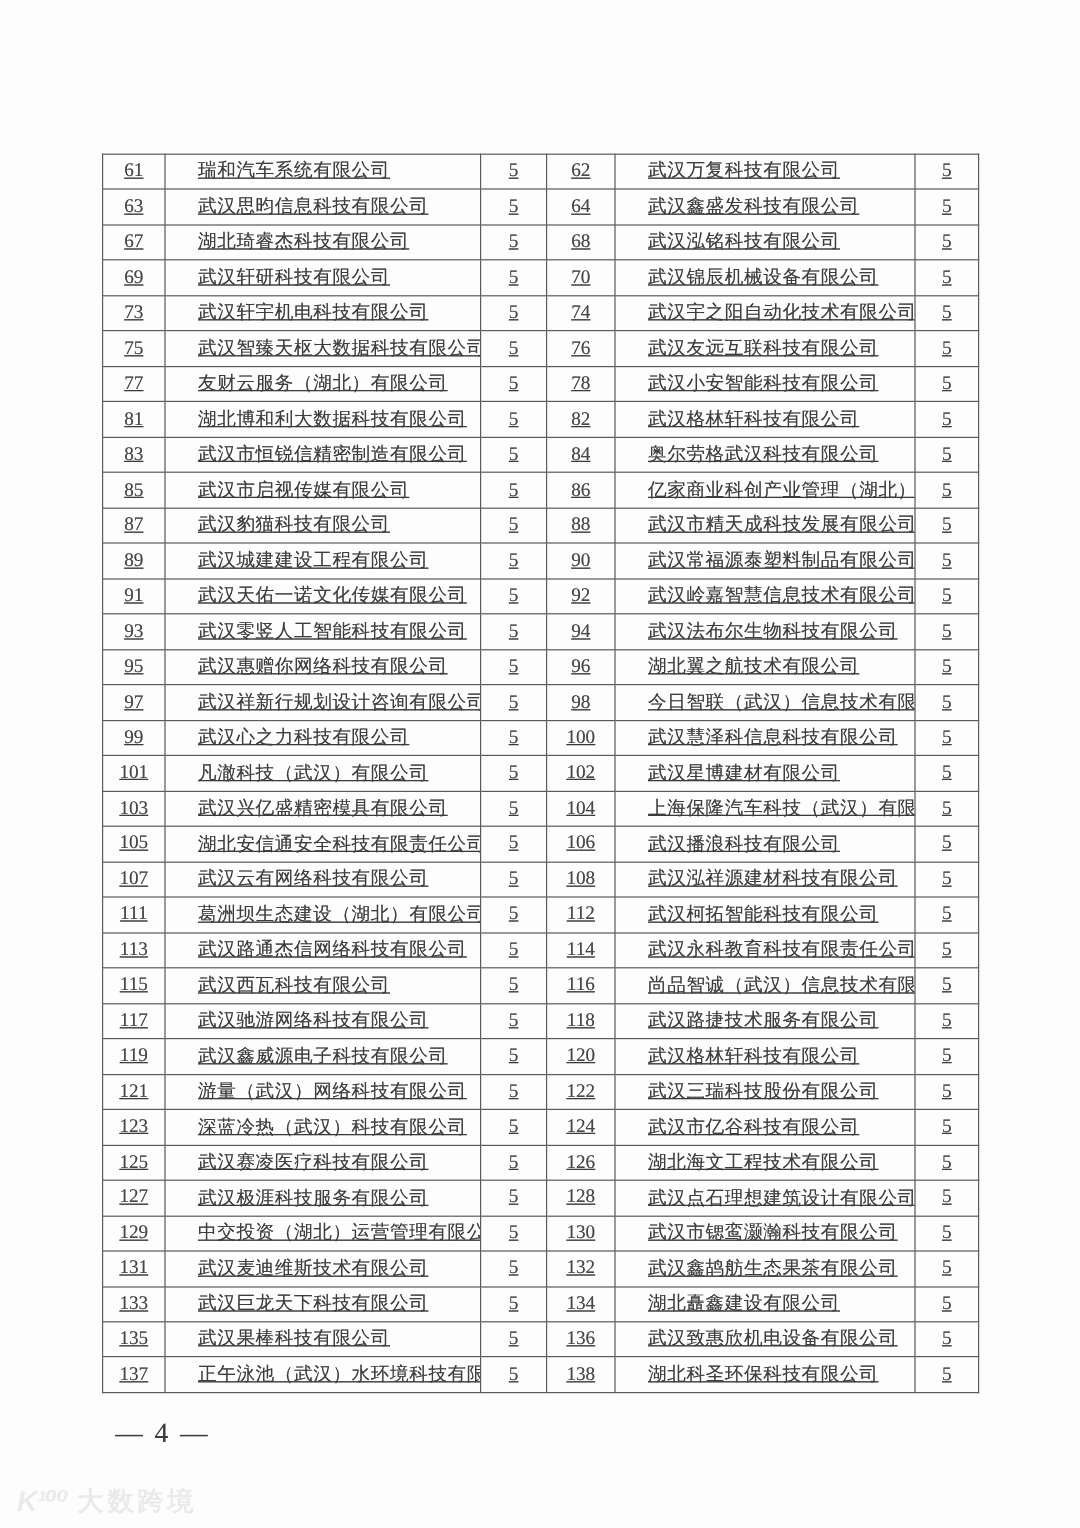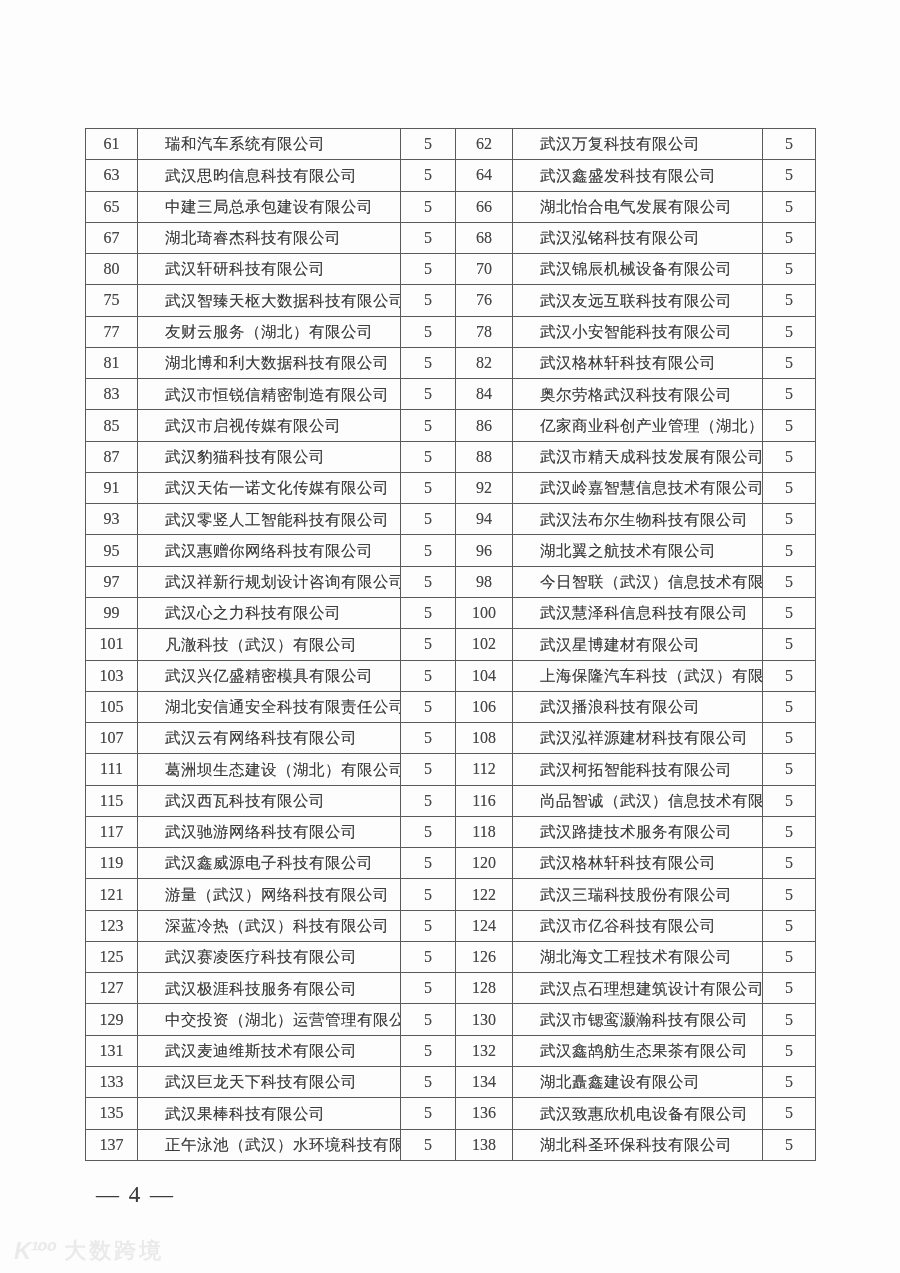--- a/index.html
+++ b/index.html
@@ -7,21 +7,21 @@
     width:900px;height:1273px;position:relative;
     background:#fdfdfd;
     font-family:"Liberation Serif","DejaVu Serif",serif;
     color:#3b3b3b;
     overflow:hidden;
   }
   .sheet{position:absolute;inset:0;background:#fdfdfd;}
   table.company-table{
     position:absolute;left:85px;top:128px;
     width:730px;height:1033px;
-    border-collapse:collapse;table-layout:fixed;
+    border-collapse:collapse;table-layout:fixed;text-decoration:underline;
   }
   col.c-num1{width:52px;}
   col.c-name1{width:263px;}
   col.c-val1{width:55px;}
   col.c-num2{width:57px;}
   col.c-name2{width:250px;}
   col.c-val2{width:53px;}
   td{
     border:1px solid #5a5a5a;
     font-size:15.5px;
@@ -78,44 +78,44 @@
         </tr>
         <tr>
           <td class="num">63</td>
           <td class="name">武汉思昀信息科技有限公司</td>
           <td class="val">5</td>
           <td class="num">64</td>
           <td class="name">武汉鑫盛发科技有限公司</td>
           <td class="val">5</td>
         </tr>
         <tr>
-          <td class="num">65</td>
-          <td class="name">中建三局总承包建设有限公司</td>
-          <td class="val">5</td>
-          <td class="num">66</td>
-          <td class="name">湖北怡合电气发展有限公司</td>
-          <td class="val">5</td>
-        </tr>
-        <tr>
           <td class="num">67</td>
           <td class="name">湖北琦睿杰科技有限公司</td>
           <td class="val">5</td>
           <td class="num">68</td>
           <td class="name">武汉泓铭科技有限公司</td>
           <td class="val">5</td>
         </tr>
         <tr>
-          <td class="num">80</td>
+          <td class="num">69</td>
           <td class="name">武汉轩研科技有限公司</td>
           <td class="val">5</td>
           <td class="num">70</td>
           <td class="name">武汉锦辰机械设备有限公司</td>
           <td class="val">5</td>
         </tr>
         <tr>
+          <td class="num">73</td>
+          <td class="name">武汉轩宇机电科技有限公司</td>
+          <td class="val">5</td>
+          <td class="num">74</td>
+          <td class="name">武汉宇之阳自动化技术有限公司</td>
+          <td class="val">5</td>
+        </tr>
+        <tr>
           <td class="num">75</td>
           <td class="name">武汉智臻天枢大数据科技有限公司</td>
           <td class="val">5</td>
           <td class="num">76</td>
           <td class="name">武汉友远互联科技有限公司</td>
           <td class="val">5</td>
         </tr>
         <tr>
           <td class="num">77</td>
           <td class="name">友财云服务（湖北）有限公司</td>
@@ -150,20 +150,28 @@
         </tr>
         <tr>
           <td class="num">87</td>
           <td class="name">武汉豹猫科技有限公司</td>
           <td class="val">5</td>
           <td class="num">88</td>
           <td class="name">武汉市精天成科技发展有限公司</td>
           <td class="val">5</td>
         </tr>
         <tr>
+          <td class="num">89</td>
+          <td class="name">武汉城建建设工程有限公司</td>
+          <td class="val">5</td>
+          <td class="num">90</td>
+          <td class="name">武汉常福源泰塑料制品有限公司</td>
+          <td class="val">5</td>
+        </tr>
+        <tr>
           <td class="num">91</td>
           <td class="name">武汉天佑一诺文化传媒有限公司</td>
           <td class="val">5</td>
           <td class="num">92</td>
           <td class="name">武汉岭嘉智慧信息技术有限公司</td>
           <td class="val">5</td>
         </tr>
         <tr>
           <td class="num">93</td>
           <td class="name">武汉零竖人工智能科技有限公司</td>
@@ -227,20 +235,28 @@
           <td class="num">108</td>
           <td class="name">武汉泓祥源建材科技有限公司</td>
           <td class="val">5</td>
         </tr>
         <tr>
           <td class="num">111</td>
           <td class="name">葛洲坝生态建设（湖北）有限公司</td>
           <td class="val">5</td>
           <td class="num">112</td>
           <td class="name">武汉柯拓智能科技有限公司</td>
+          <td class="val">5</td>
+        </tr>
+        <tr>
+          <td class="num">113</td>
+          <td class="name">武汉路通杰信网络科技有限公司</td>
+          <td class="val">5</td>
+          <td class="num">114</td>
+          <td class="name">武汉永科教育科技有限责任公司</td>
           <td class="val">5</td>
         </tr>
         <tr>
           <td class="num">115</td>
           <td class="name">武汉西瓦科技有限公司</td>
           <td class="val">5</td>
           <td class="num">116</td>
           <td class="name">尚品智诚（武汉）信息技术有限公司</td>
           <td class="val">5</td>
         </tr>

